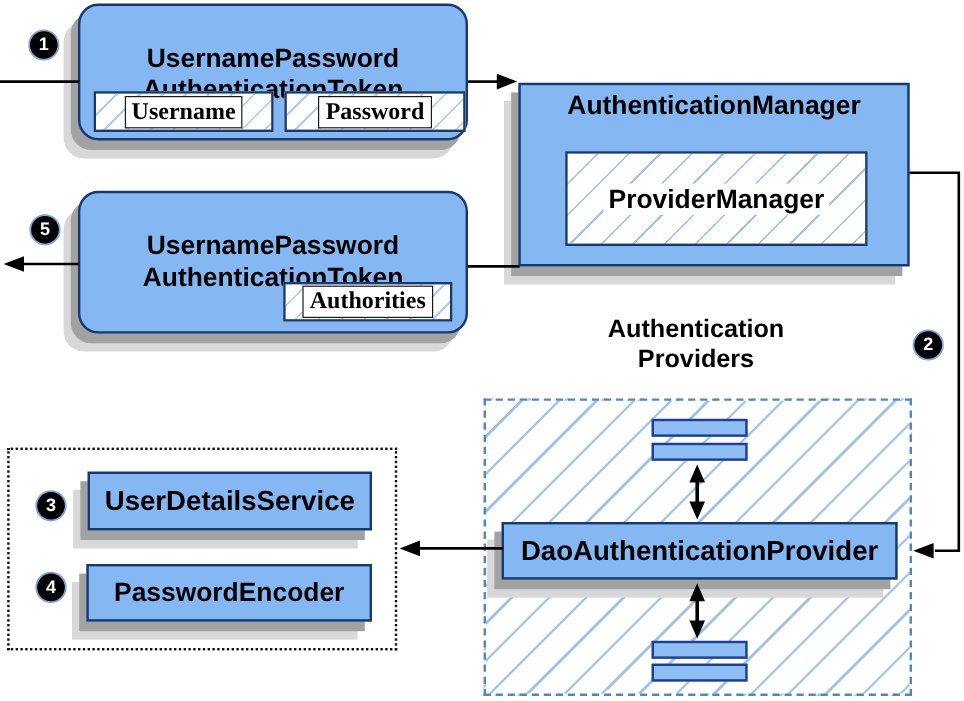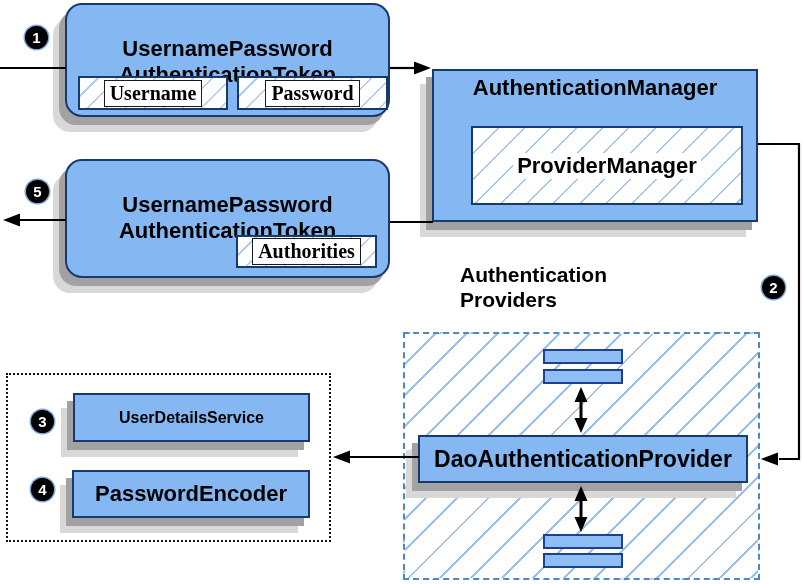--- a/index.html
+++ b/index.html
@@ -83,53 +83,53 @@
     <div class="subbox hatch-fine" style="left:11px;top:71px;width:150px;height:34px;">
       <span class="lbl">Username</span>
     </div>
     <div class="subbox hatch-fine" style="left:170px;top:71px;width:151px;height:34px;">
       <span class="lbl">Password</span>
     </div>
   </div>
 
   <div class="abs bluebox shadow2 boxlayer" style="left:432px;top:69px;width:326px;height:153px;">
     <div style="width:100%;text-align:center;font-size:22px;padding-top:4px;">AuthenticationManager</div>
-    <div class="abs hatch-med flexc" style="left:37px;top:55px;width:272px;height:79px;border:2px solid #17396e;box-sizing:border-box;">
+    <div class="abs hatch-med flexc" style="left:37px;top:55px;width:252px;height:79px;border:2px solid #17396e;box-sizing:border-box;">
       <span class="whitebg" style="font-size:22px;">ProviderManager</span>
     </div>
   </div>
 
   <div class="abs bluebox rounded shadow2 boxlayer" style="left:65px;top:159px;width:325px;height:119px;">
     <div class="token-title">
       <div>UsernamePassword</div>
       <div>AuthenticationToken</div>
     </div>
     <div class="subbox hatch-fine" style="left:169px;top:74px;width:141px;height:33px;">
       <span class="lbl">Authorities</span>
     </div>
   </div>
 
-  <div class="abs" style="left:460px;top:262px;width:240px;text-align:left;font-size:21px;line-height:25px;">
+  <div class="abs" style="left:460px;top:262px;width:240px;text-align:center;font-size:21px;line-height:25px;">
     <div>Authentication</div>
     <div>Providers</div>
   </div>
 
   <div class="abs dashedframe hatch-big boxlayer" style="left:403px;top:332px;width:357px;height:248px;">
     <div class="bar" style="left:138px;top:15px;"></div>
     <div class="bar" style="left:138px;top:35px;"></div>
     <div class="abs bluebox shadow2 flexc" style="left:13px;top:101px;width:330px;height:48px;">
       <span style="font-size:23px;white-space:nowrap;">DaoAuthenticationProvider</span>
     </div>
     <div class="bar" style="left:138px;top:200px;"></div>
     <div class="bar" style="left:138px;top:219px;"></div>
   </div>
 
   <div class="abs dottedframe boxlayer" style="left:6px;top:373px;width:325px;height:169px;">
     <div class="abs bluebox shadow2 flexc" style="left:65px;top:18px;width:237px;height:49px;">
-      <span style="font-size:16px;white-space:nowrap;">UserDetailsService</span>
+      <span style="font-size:23px;white-space:nowrap;">UserDetailsService</span>
     </div>
     <div class="abs bluebox shadow2 flexc" style="left:64px;top:95px;width:238px;height:48px;">
       <span style="font-size:22px;white-space:nowrap;">PasswordEncoder</span>
     </div>
   </div>
 
   <svg class="connectors" width="803" height="584" viewBox="0 0 803 584">
     <g stroke="#000" stroke-width="2.2" fill="#000">
 
       <g>

